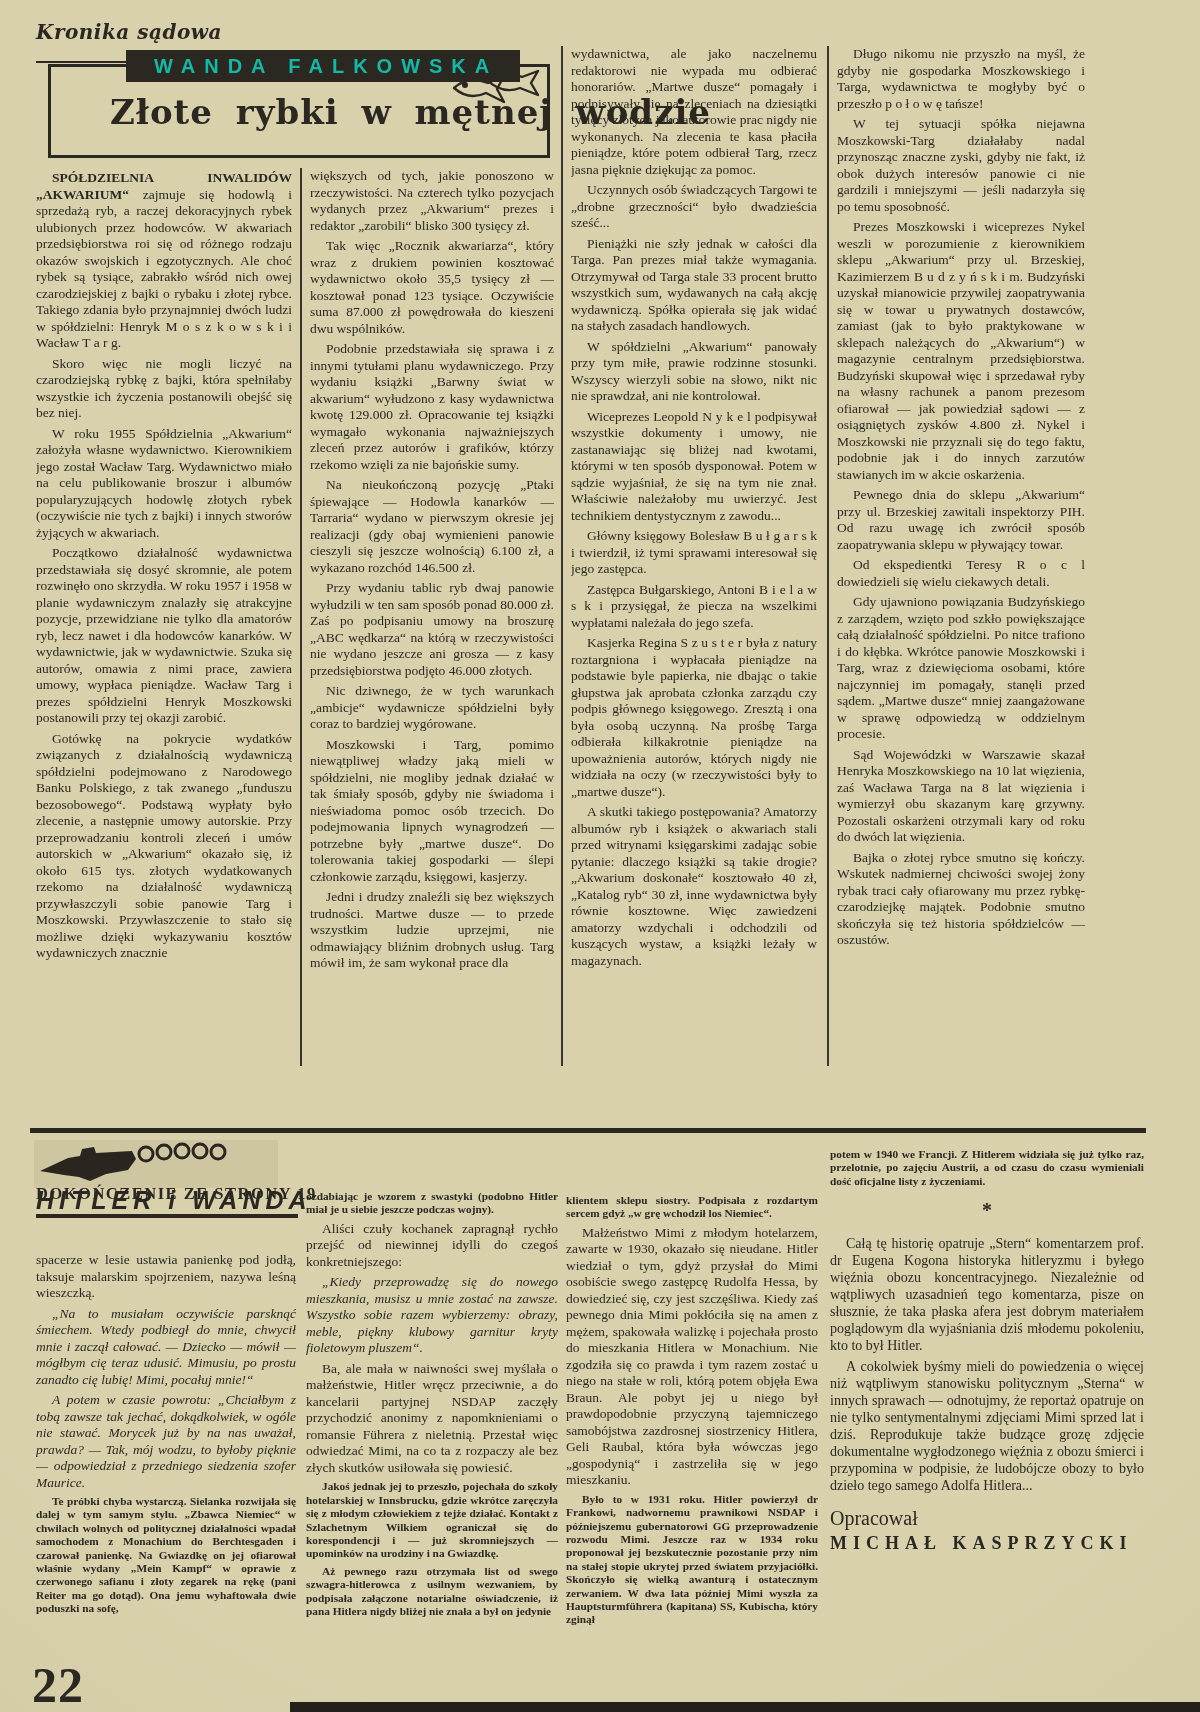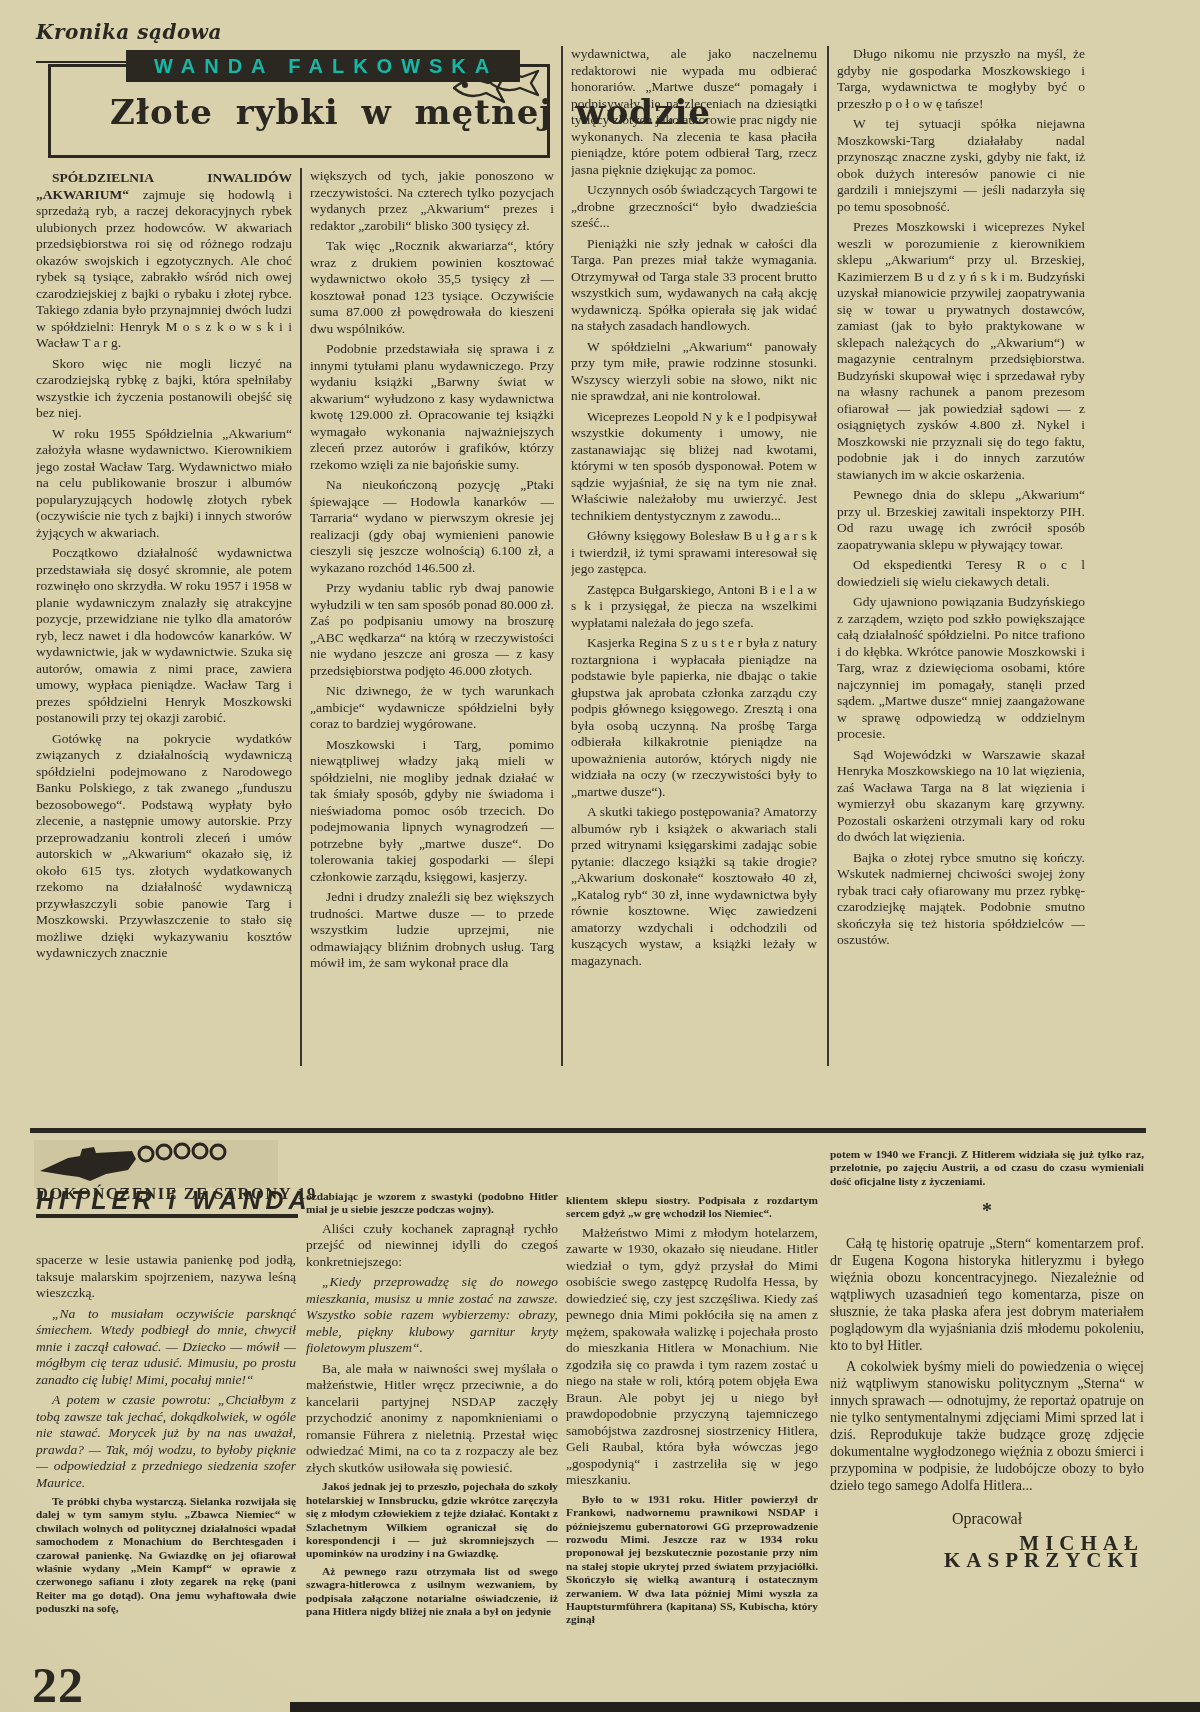--- a/index.html
+++ b/index.html
@@ -28,22 +28,22 @@
   .col p.cont { text-indent:0; }
   .fine { font-size:11.3px; line-height:13.4px; font-weight:bold; }
   .quote { font-style:italic; }
 
   
   .gun-patch { left:34px; top:1140px; width:244px; height:48px; background:#cdc6a0; }
   .h2-title { left:36px; top:1186px; font-family:"Liberation Sans",sans-serif; font-style:italic; font-weight:bold;
               font-size:25px; letter-spacing:5px; white-space:nowrap; }
   .h2-cont { left:36px; top:1184px; font-weight:bold; font-size:16.5px; letter-spacing:1.5px; white-space:nowrap; }
   .star { text-align:center; text-indent:0 !important; font-size:20px; font-weight:bold; margin:14px 0 16px 0 !important; }
-  .credit-label { text-align:center; text-indent:0 !important; margin:16px 0 8px 0 !important; font-size:16px; }
-  .credit-name { text-align:right; text-indent:0 !important; font-weight:bold; font-size:21px; letter-spacing:6px; }
+  .credit-label { text-align:left; text-indent:0 !important; margin:16px 0 8px 0 !important; font-size:20px; }
+  .credit-name { text-align:left; text-indent:0 !important; font-weight:bold; font-size:18px; letter-spacing:6px; }
   .pageno { left:32px; top:1656px; font-weight:bold; font-size:50px; letter-spacing:1px; }
   .edge-strip { left:290px; top:1702px; width:910px; height:10px; background:#23201b; }
   #b4col { font-size:14px; line-height:17px; }
 </style>
 </head>
 <body>
 
 <div class="page">
 
   <div class="kronika abs">Kronika sądowa</div>

